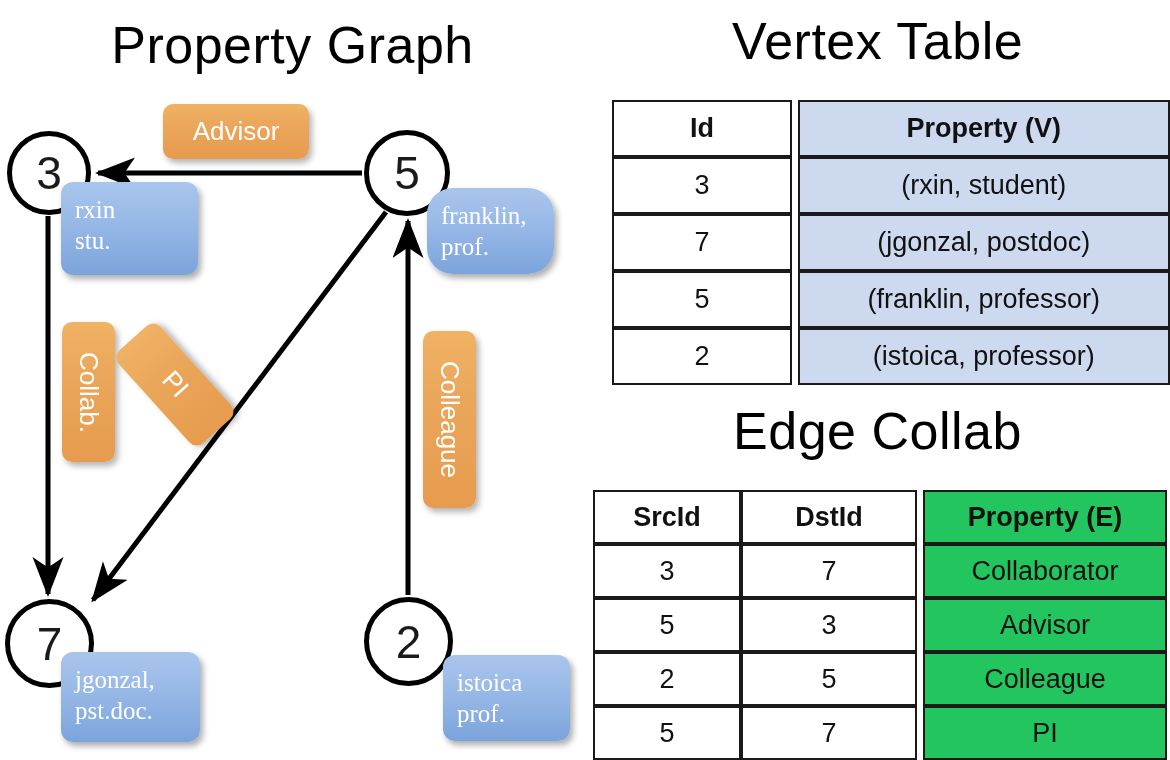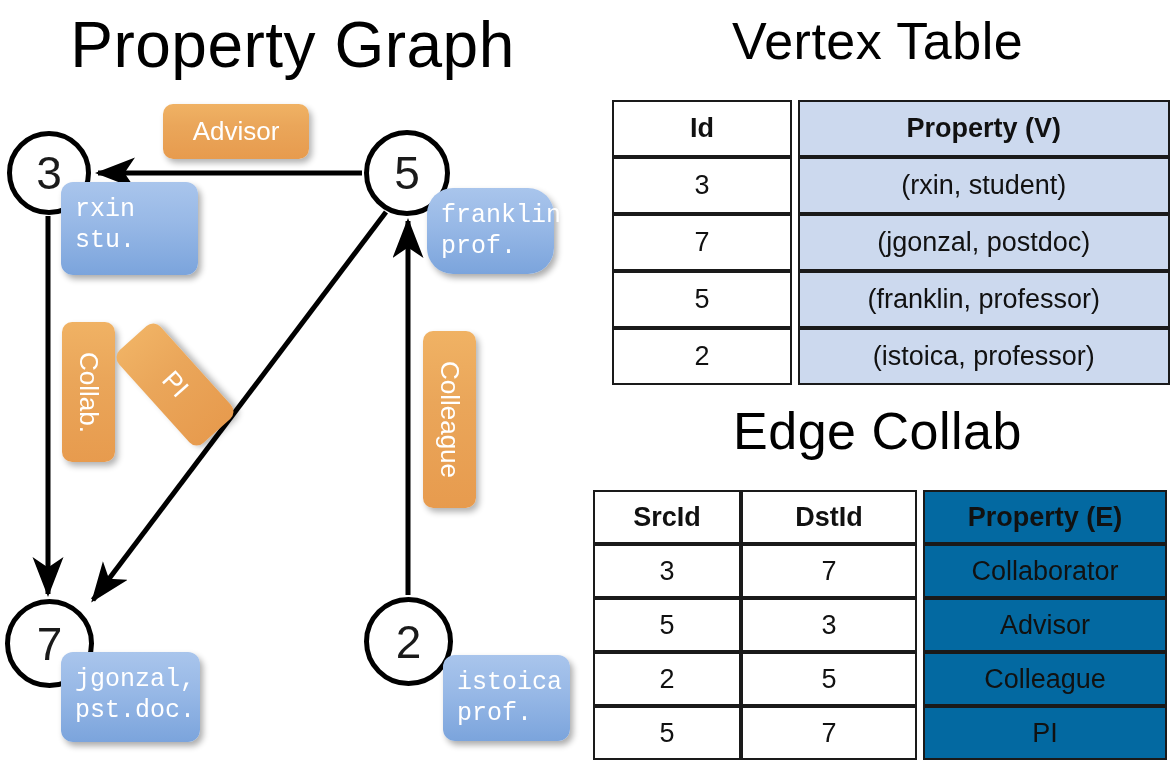--- a/index.html
+++ b/index.html
@@ -15,21 +15,21 @@
   
   .title{
     position:absolute;
     font-family:"Liberation Sans", sans-serif;
     font-weight:300;
     color:#000;
     letter-spacing:0.5px;
     white-space:nowrap;
     text-align:center;
   }
-  #title-property-graph{left:0;top:14px;width:585px;font-size:64px;line-height:62px;}
+  #title-property-graph{left:0;top:14px;width:585px;font-size:52px;line-height:62px;}
   #title-vertex-table{left:585px;top:10px;width:585px;font-size:52px;line-height:62px;}
   #title-edge-table{left:585px;top:400px;width:585px;font-size:52px;line-height:62px;}
 
   
   #graph-svg{position:absolute;left:0;top:0;width:585px;height:760px;}
 
   
   .node{
     position:absolute;
     border:5px solid #000;
@@ -48,21 +48,21 @@
   #node-7{left:5px;  top:599px; width:89px;height:89px;}
   #node-2{left:364px;top:597px; width:89px;height:89px;}
 
   
   .vbox{
     position:absolute;
     border-radius:12px;
     background:linear-gradient(180deg,#a9c5ec 0%, #97b8e6 45%, #7ba4dc 100%);
     box-shadow:3px 4px 6px rgba(0,0,0,0.33);
     color:#ffffff;
-    font-family:Liberation Mono, monospace;
+    font-family:Liberation Serif, serif;
     font-weight:300;
     font-size:25px;
     line-height:31px;
     padding:12px 0 0 14px;
     box-sizing:border-box;
     white-space:pre-line;
   }
   #vbox-rxin     {left:61px; top:182px; width:137px;height:93px;}
   #vbox-franklin {left:427px;top:188px; width:127px;height:86px;border-radius:26px;}
   #vbox-jgonzal  {left:61px; top:652px; width:139px;height:90px;}
@@ -106,21 +106,21 @@
   .tbl th{font-weight:700;font-size:27px;}
 
   #vertex-table{left:593px;top:100px;margin-left:19px;}
   #vertex-table .c-id{width:186px;height:57px;background:#ffffff;}
   #vertex-table .c-prop{width:378px;height:57px;background:#ccd9ee;}
   #vertex-table .sep{width:6px;border:none;background:#fff;padding:0;height:57px;}
 
   #edge-table{left:593px;top:490px;}
   #edge-table .c-src{width:148px;height:54px;background:#ffffff;margin-top:20px;}
   #edge-table .c-dst{width:176px;height:54px;background:#ffffff;}
-  #edge-table .c-prop{width:244px;height:54px;background:#0369a1;}
+  #edge-table .c-prop{width:244px;height:54px;background:#22c55e;}
   #edge-table .sep{width:6px;border:none;background:#fff;padding:0;height:54px;}
 </style>
 </head>
 <body>
 
 <div class="stage">
 
   <div class="title" id="title-property-graph">Property Graph</div>
   <div class="title" id="title-vertex-table">Vertex Table</div>
   <div class="title" id="title-edge-table">Edge Collab</div>

